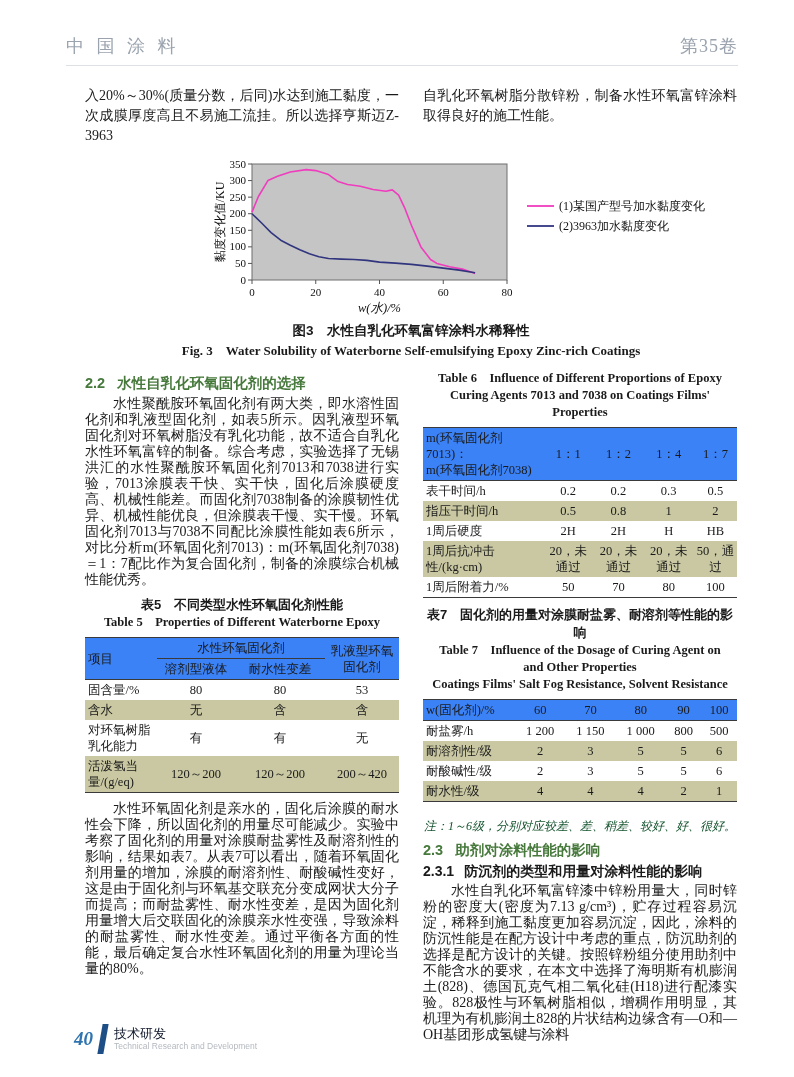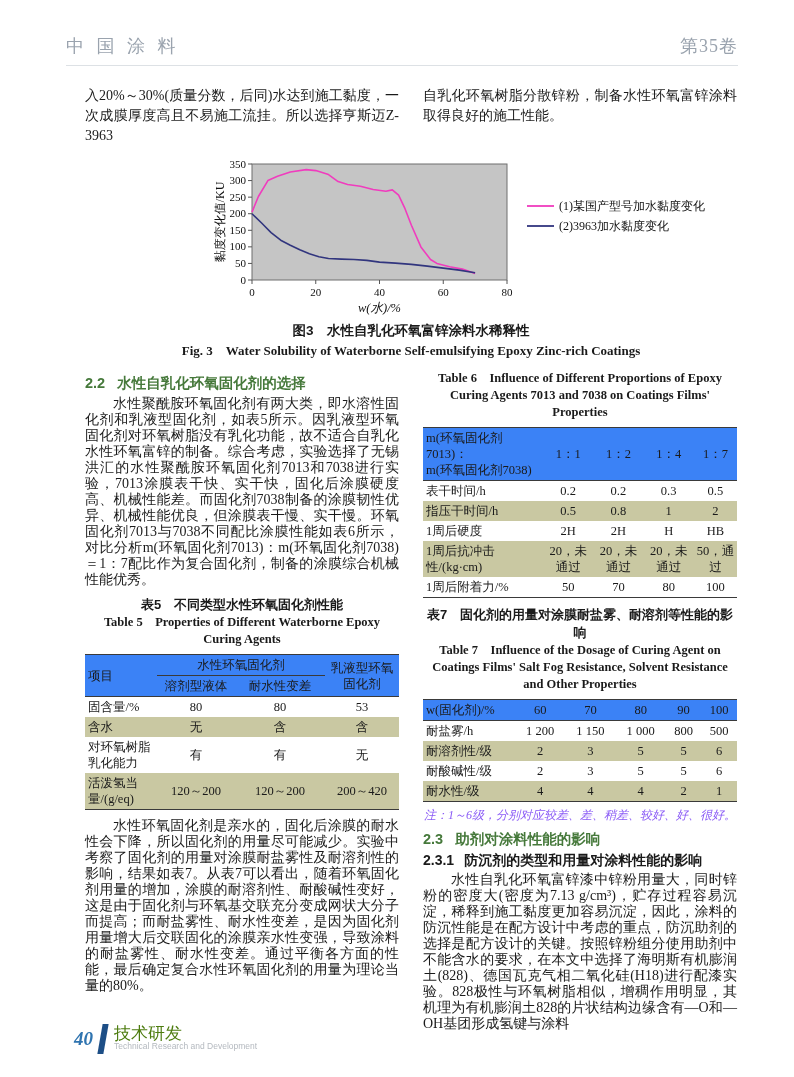--- a/index.html
+++ b/index.html
@@ -51,31 +51,31 @@
   table { width:100%; border-collapse:collapse; margin-top:6px; font-size:12.5px; }
   thead { background:#3b82f6; }
   th, td { font-weight:normal; padding:2px 2px; text-align:center; line-height:16px; vertical-align:middle; }
   thead tr:first-child th { border-top:1px solid #3a3a3a; }
   table { border-bottom:1px solid #3a3a3a; }
   thead { border-bottom:1px solid #3a3a3a; }
   th.rowhead, td.rowhead { text-align:left; padding-left:3px; }
   th.grp { border-bottom:1px solid #3a3a3a; }
   tbody tr:nth-child(even) { background:#c9c8a2; }
   .tbl-note {
-    color:#8b5cf6; font-style:italic; font-size:12px; margin-top:5px; margin-bottom:6px;
+    color:#14532d; font-style:italic; font-size:12px; margin-top:16px; margin-bottom:6px;
     text-align:center;
   }
   
   .pfooter { position:absolute; left:74px; top:1024px; display:flex; align-items:center; }
   .pagenum {
     color:#2f74b0; font-weight:bold; font-style:italic; font-size:19px;
     margin-right:7px; line-height:30px;
   }
   .vbar { width:6px; height:30px; background:#1d4e86; transform:skewX(-10deg); margin-right:8px; }
-  .ftext-cn { color:#4d7c0f; font-size:17px; line-height:15px;
+  .ftext-cn { color:#0f172a; font-size:13px; line-height:15px;
     font-family:"Liberation Sans","DejaVu Sans",sans-serif; }
   .ftext-en { color:#b4b9bf; font-size:8.5px; line-height:11px;
     font-family:"Liberation Sans","DejaVu Sans",sans-serif;text-align:center; }
 </style>
 </head>
 <body>
 
 <div class="page">
 
   <div class="jheader">
@@ -135,21 +135,20 @@
     <div class="cols">
 
       <div class="col">
         <div class="sec-h">
           <span class="no">2.2</span><span>水性自乳化环氧固化剂的选择</span>
         </div>
         <p class="body-p">水性聚酰胺环氧固化剂有两大类，即水溶性固化剂和乳液型固化剂，如表5所示。因乳液型环氧固化剂对环氧树脂没有乳化功能，故不适合自乳化水性环氧富锌的制备。综合考虑，实验选择了无锡洪汇的水性聚酰胺环氧固化剂7013和7038进行实验，7013涂膜表干快、实干快，固化后涂膜硬度高、机械性能差。而固化剂7038制备的涂膜韧性优异、机械性能优良，但涂膜表干慢、实干慢。环氧固化剂7013与7038不同配比涂膜性能如表6所示，对比分析m(环氧固化剂7013)：m(环氧固化剂7038)＝1：7配比作为复合固化剂，制备的涂膜综合机械性能优秀。</p>
 
         <div class="tbl-title-cn">表5　不同类型水性环氧固化剂性能</div>
         <div class="tbl-title-en">Table 5　Properties of Different Waterborne Epoxy</div>
-        <div class="tbl-title-en">Curing Agents</div>
 
         <table>
           <thead>
             <tr>
               <th rowspan="2" class="rowhead" style="width:72px">项目</th>
               <th colspan="2" class="grp">水性环氧固化剂</th>
               <th rowspan="2" style="width:74px">乳液型环氧固化剂</th>
             </tr>
             <tr>
               <th style="width:78px">溶剂型液体</th>
@@ -239,22 +238,22 @@
                 <td>50</td>
                 <td>70</td>
                 <td>80</td>
                 <td>100</td>
               </tr>
             </tbody>
         </table>
 
         <div class="tbl-title-cn">表7　固化剂的用量对涂膜耐盐雾、耐溶剂等性能的影响</div>
         <div class="tbl-title-en">Table 7　Influence of the Dosage of Curing Agent on</div>
+        <div class="tbl-title-en">and Other Properties</div>
         <div class="tbl-title-en">Coatings Films' Salt Fog Resistance, Solvent Resistance</div>
-        <div class="tbl-title-en">and Other Properties</div>
 
         <table>
           <thead>
             <tr>
               <th class="rowhead" style="width:92px">w(固化剂)/%</th>
               <th>60</th>
               <th>70</th>
               <th>80</th>
               <th>90</th>
               <th>100</th>

